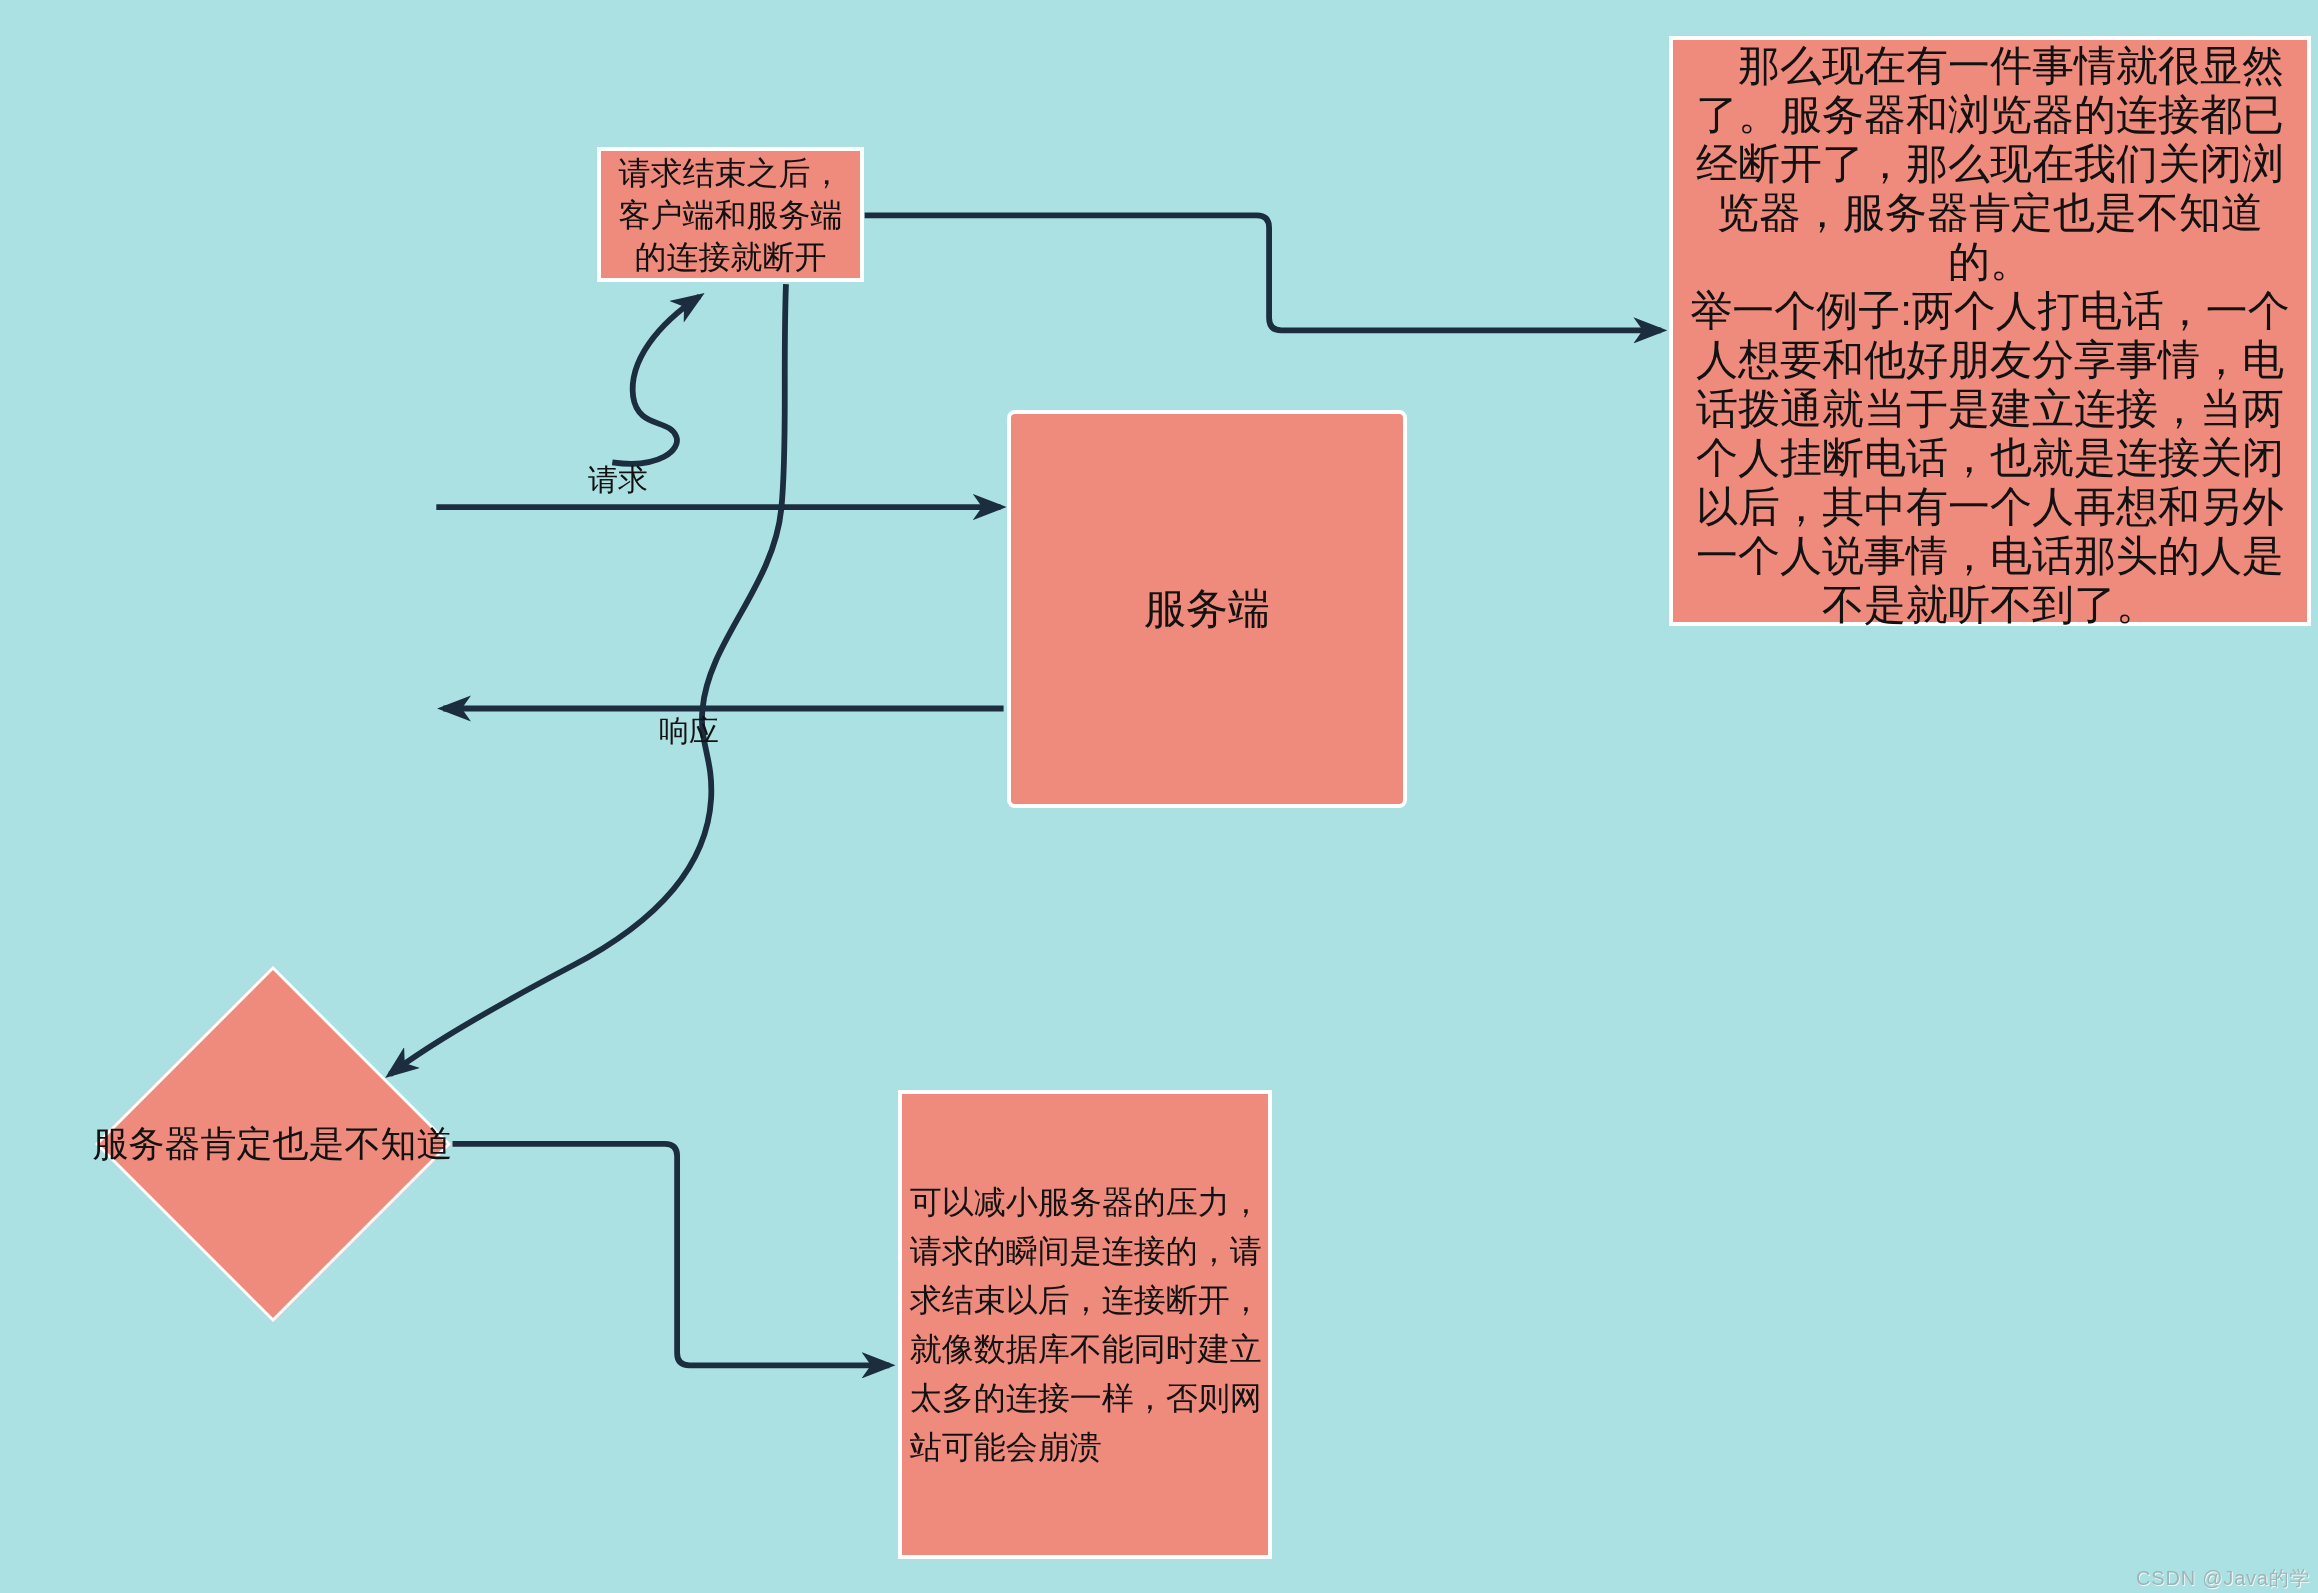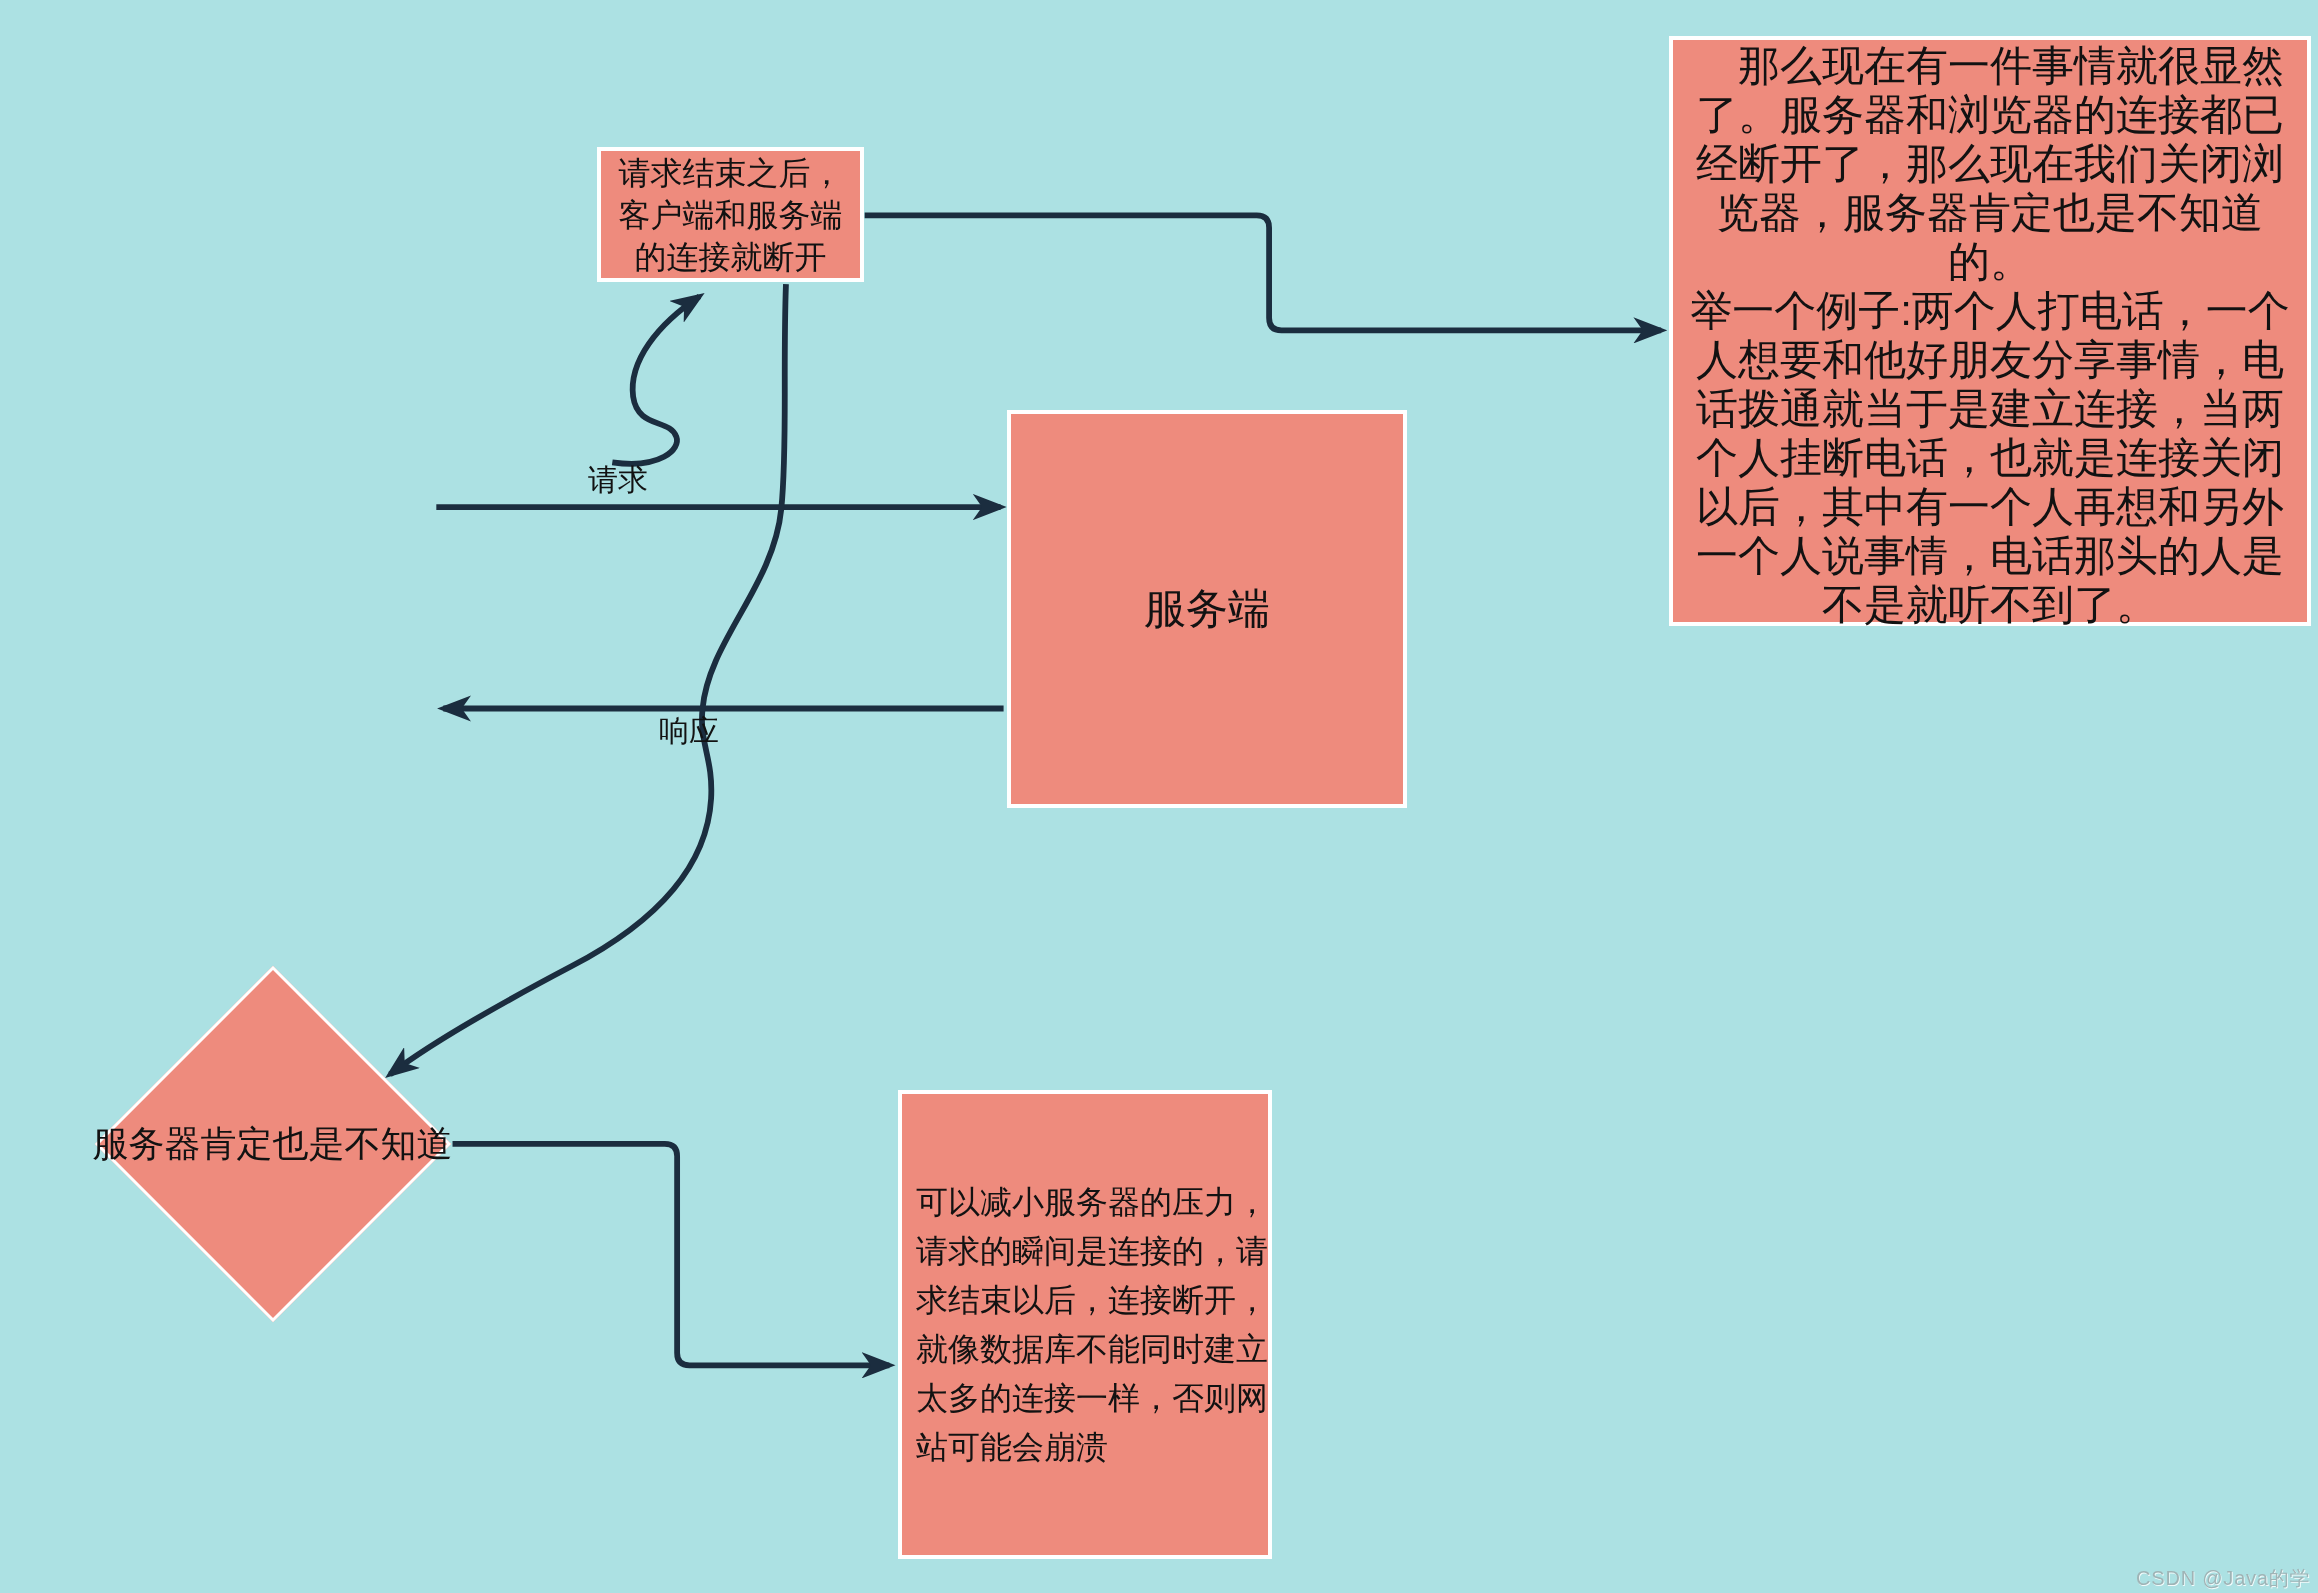--- a/index.html
+++ b/index.html
@@ -10,21 +10,21 @@
   #canvas{position:relative;width:2319px;height:1593px;overflow:hidden;background:var(--bg);}
   #connectors{position:absolute;left:0;top:0;}
   .node{
     position:absolute;box-sizing:border-box;background:var(--fill);
     border:4.6px solid var(--border);display:flex;align-items:center;justify-content:center;
   }
   .node .txt{white-space:pre-line;}
   .client-server{font-size:42px;}
   .note{font-size:32px;line-height:42px;text-align:center;}
   .explain{font-size:42px;line-height:49px;text-align:center;align-items:flex-start;padding-top:1px;}
-  .benefit{font-size:32px;line-height:49px;text-align:left;justify-content:flex-end;padding-left:1.5px;}
+  .benefit{font-size:32px;line-height:49px;text-align:left;justify-content:center;padding-left:1.5px;}
   .diamond{
     position:absolute;box-sizing:border-box;background:var(--fill);
     border:3.9px solid var(--border);transform:rotate(45deg);
   }
   .diamond-label{
     position:absolute;text-align:center;font-size:36px;line-height:46px;
   }
   .edge-label{position:absolute;font-size:30px;text-align:right;font-family:Liberation Mono, monospace;}
   .watermark{
     position:absolute;font-size:20px;color:var(--wm);letter-spacing:0.8px;
@@ -58,21 +58,21 @@
              C 915 1135 830 1205 740 1252
              C 645 1302 560 1350 505 1392" fill="none" stroke="#1B2D3F" stroke-width="7.5" marker-end="url(#ah)"></path>
 
     <path d="M 793 599
              C 855 608 882 582 876 566
              C 868 542 826 556 820 514
              C 814 468 852 420 906 384" fill="none" stroke="#1B2D3F" stroke-width="7.5" marker-end="url(#ah)"></path>
   </svg>
 
 
-  <div class="node client-server" style="left:1007px;top:410px;width:400px;height:398px;">
+  <div class="node client-server" style="left:1007px;top:410px;width:400px;height:398px;border-radius:8px;">
     <span class="txt">服务端</span>
   </div>
 
   <div class="node note" style="left:597px;top:147px;width:267px;height:135px;">
     <span class="txt">请求结束之后，
 客户端和服务端
 的连接就断开</span>
   </div>
 
   <div class="node explain" style="left:1669px;top:36px;width:642px;height:590px;">

